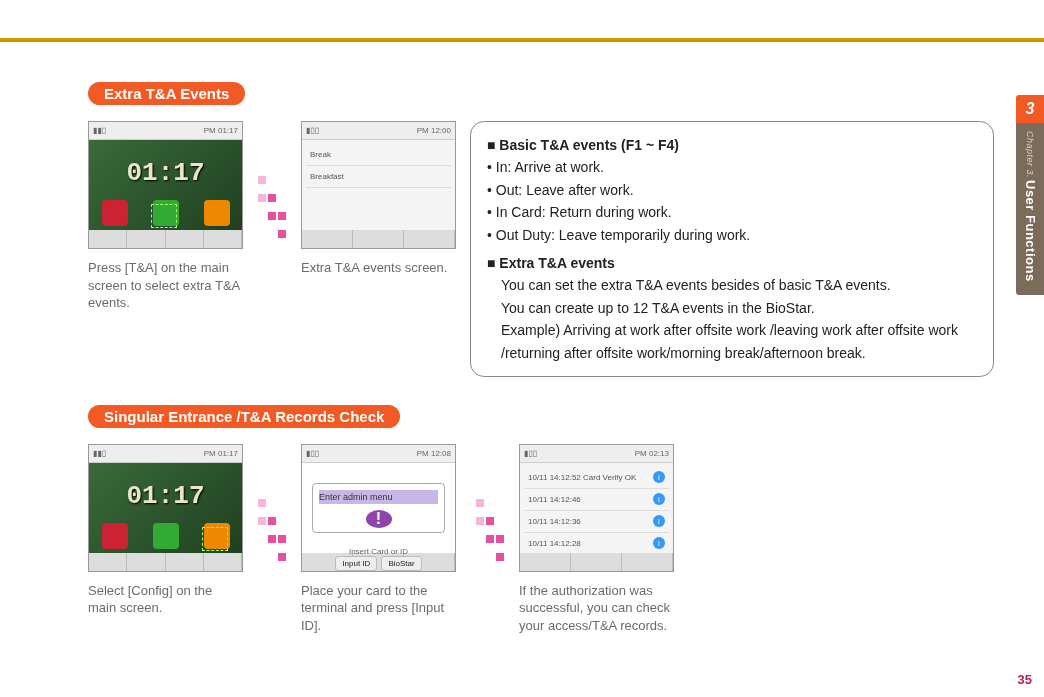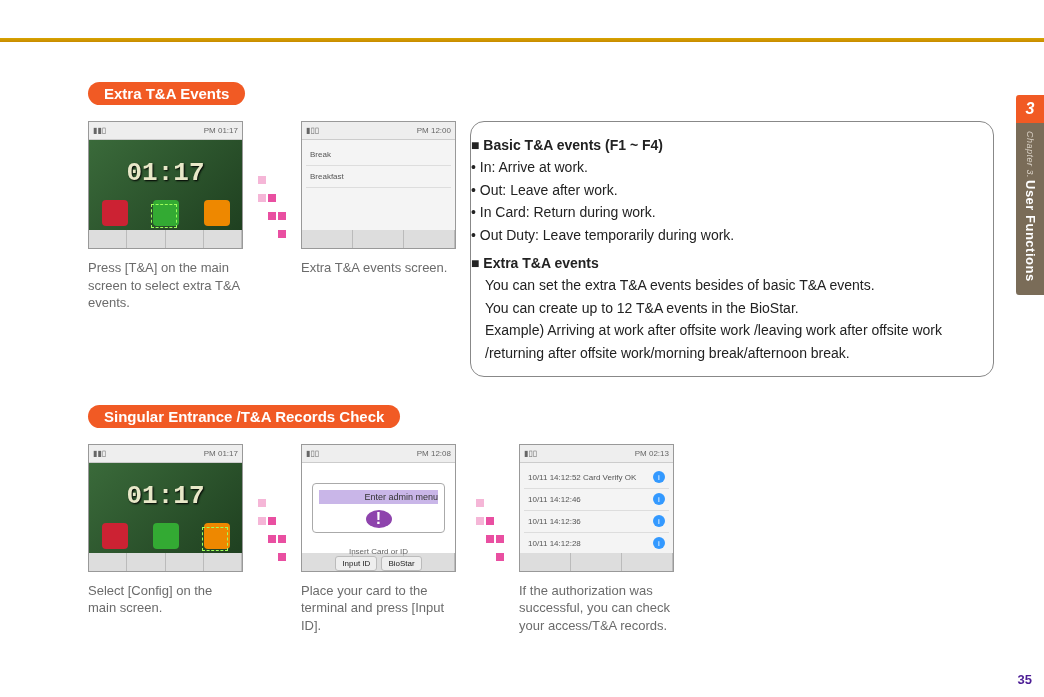--- a/index.html
+++ b/index.html
@@ -13,48 +13,48 @@
   .tabtitle { writing-mode: vertical-rl; font-size: 13px; font-weight: bold; color: #fff; margin-top: 2px; letter-spacing: 0.5px; }
   .content { position: absolute; left: 88px; top: 82px; right: 50px; bottom: 40px; }
   .pill { display: inline-block; background: #f15a24; color: #fff; font-weight: bold; font-size: 15px; padding: 3px 16px; border-radius: 12px; }
   .row1 { display: flex; align-items: flex-start; margin-top: 16px; gap: 14px; }
   .thumb { width: 155px; }
   .thumb .sc { width: 155px; height: 128px; border: 1px solid #999; background: #f4f4f4; position: relative; overflow: hidden; }
   .thumb .cap { font-size: 13px; color: #6b6b6b; line-height: 1.35; margin-top: 10px; }
   .arrow { width: 30px; padding-top: 50px; }
   .arr-sq { width: 8px; height: 8px; background: #e94fa1; display: inline-block; margin: 1px; }
   .arr-sq.light { background: #f5b6d7; }
-  .infobox { flex: 1; border: 1px solid #888; border-radius: 14px; padding: 12px 0; font-size: 14px; line-height: 1.6; }
+  .infobox { flex: 1; border: 1px solid #888; border-radius: 14px; padding: 12px 16px; font-size: 14px; line-height: 1.6; }
   .infobox .bul { font-weight: bold; }
   .infobox ul { list-style: none; }
   .infobox li::before { content: "• "; }
   .section2 { margin-top: 28px; }
   .row2 { display: flex; align-items: flex-start; margin-top: 16px; gap: 14px; }
   .row2 .thumb { width: 155px; }
   .row2 .thumb.wide { width: 160px; }
   .row2 .cap { max-width: 230px; }
   .row2 .cap.widecap { max-width: 300px; }
-  .pagenum { position: absolute; right: 12px; bottom: 10px; font-size: 13px; color: #4c1d95; font-weight: bold; }
+  .pagenum { position: absolute; right: 12px; bottom: 10px; font-size: 13px; color: #be185d; font-weight: bold; }
   
   .sc-top { height: 18px; background: #eee; border-bottom: 1px solid #ccc; display:flex; align-items:center; padding:0 4px; font-size:8px; color:#666; justify-content:space-between;}
   .sc-body1 { height: 90px; background: linear-gradient(135deg,#3a6a3a,#1f4020); position:relative;font-family:Liberation Mono, monospace;}
   .sc-clock { color:#e8e8c8; font-size:26px; font-weight:bold; position:absolute; top:18px; left:0; right:0; text-align:center; text-shadow:1px 1px 2px #000;}
   .sc-dashed { position:absolute; width:26px; height:24px; border:1px dashed #9dff5a; }
   .sc-btm { height:20px; background:#ddd; display:flex;}
   .sc-btm div{flex:1;border-right:1px solid #bbb;}
   .sc-icons { position:absolute; bottom:4px; left:0; right:0; display:flex; justify-content:space-around;}
   .sc-icons span{width:26px;height:26px;border-radius:4px;}
   .sc-icons .r{background:#c23;}
   .sc-icons .g{background:#3a3;}
   .sc-icons .o{background:#e80;}
   .sc-list { padding:4px; }
   .sc-listrow { height:22px; border-bottom:1px solid #ddd; display:flex; align-items:center; justify-content:space-between; padding:0 4px; font-size:8px; color:#555;}
   .sc-listrow .info { width:12px;height:12px;border-radius:50%;background:#39f;color:#fff;display:flex;align-items:center;justify-content:center;font-size:8px;}
   .sc-modal { position:absolute; top:20px; left:10px; right:10px; bottom:20px; background:#fff; border:1px solid #aaa; border-radius:4px; display:flex; flex-direction:column; align-items:center; padding:6px;}
-  .sc-modal .hdr{background:#c9b6e8;width:100%;font-size:9px;color:#333;text-align:right;padding:2px 0;margin-bottom:6px;border-radius:0;}
+  .sc-modal .hdr{background:#c9b6e8;width:100%;font-size:9px;color:#333;text-align:left;padding:2px 0;margin-bottom:6px;border-radius:0;}
   .sc-modal .bang{width:26px;height:26px;border-radius:50%;background:#8e44ad;color:#fff;display:flex;align-items:center;justify-content:center;font-size:16px;font-weight:bold;}
   .sc-modal .msg{font-size:8px;color:#666;margin-top:19px;}
   .sc-modal .btns{display:flex;gap:4px;margin-top:auto;}
   .sc-modal .btns span{font-size:8px;background:#eee;border:1px solid #bbb;padding:2px 6px;border-radius:3px;}
   .sc-white { background:#fff; height:90px; position:relative;}
 </style>
 </head>
 <body>
 
 <div class="page">

